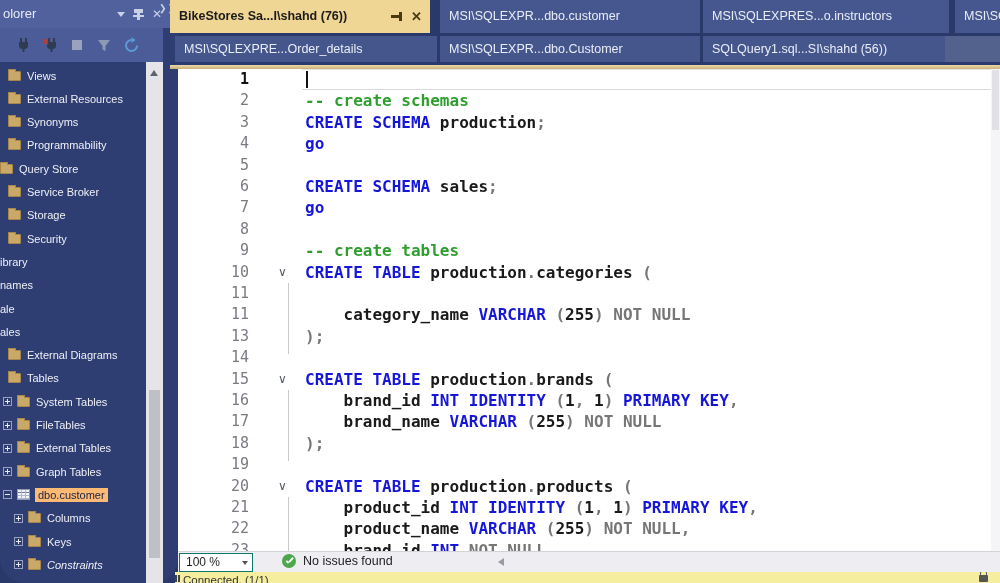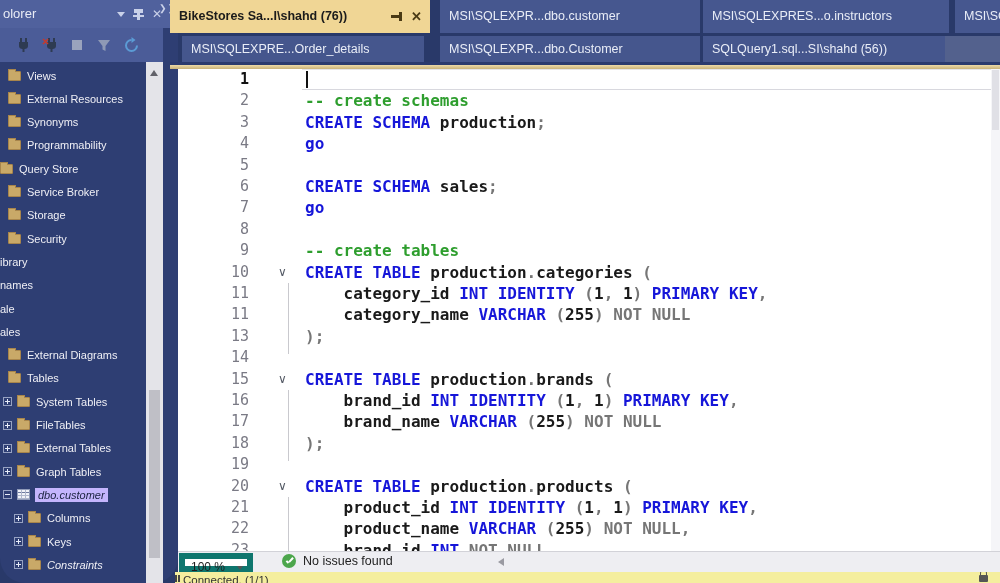--- a/index.html
+++ b/index.html
@@ -28,21 +28,21 @@
               color:#EFEFF5; font-size:11px; white-space:nowrap; cursor:default; }
   .expander { width:9px; height:9px; border:1px solid #97A2C2; margin-right:5px; position:relative; flex:none; }
   .expander::before { content:""; position:absolute; left:1px; top:3px; width:5px; height:1px; background:#E8ECF8; }
   .expander.plus::after { content:""; position:absolute; left:3px; top:1px; width:1px; height:5px; background:#E8ECF8; }
   .folder-ico { width:13px; height:10px; background:#C9A968; border:1px solid #A8854B; border-radius:1px;
                 margin-right:6px; position:relative; flex:none; }
   .folder-ico::before { content:""; position:absolute; left:-1px; top:-3px; width:6px; height:2px; background:#C9A968; border:1px solid #A8854B; border-bottom:none; }
   .table-ico { width:13px; height:11px; background:#F0F2F8; border:1px solid #8F9AB8; margin-right:5px; position:relative; flex:none; }
   .table-ico::before { content:""; position:absolute; left:0; top:2px; width:11px; height:1px; background:#6E7BA0; box-shadow:0 3px 0 #AEB6CC, 0 6px 0 #AEB6CC; }
   .table-ico::after { content:""; position:absolute; left:3px; top:0; width:1px; height:9px; background:#AEB6CC; box-shadow:4px 0 0 #AEB6CC; }
-  .sel-label { background:#c4b5fd; color:#1A2240; padding:1px 3px;font-style:italic; }
+  .sel-label { background:#fdba74; color:#1A2240; padding:1px 3px; }
 
   
   #oe-scrollbar { position:absolute; left:146px; top:62px; width:17px; height:521px; background:#E4E4E9; }
   #oe-scroll-up { position:absolute; left:4px; top:8px; width:0; height:0;
                   border-left:4.5px solid transparent; border-right:4.5px solid transparent; border-bottom:6px solid #62626A; }
   #oe-scroll-thumb { position:absolute; left:3px; top:328px; width:11px; height:168px; background:#BFBFC6; }
 
   
   .tab { position:absolute; overflow:hidden; white-space:nowrap; font-size:12.5px; cursor:default; }
   .tab.r1 { top:0; height:33px; line-height:33px; background:#46578F; color:#E9EDF7; padding-left:9px; }
@@ -69,21 +69,21 @@
                font-family:"DejaVu Sans Mono", monospace; font-size:16px; font-weight:bold; line-height:21.4px; }
   .tk-k { color:#1616D9; } .tk-c { color:#2E9E2E; } .tk-i { color:#1A1A1A; } .tk-g { color:#767676; }
   .indent-guide { position:absolute; left:110px; width:1px; background:#C9C9CE; }
   #cur-line-box { position:absolute; left:124px; top:0; width:698px; height:21.4px; border-top:1px solid #E4E4E8; border-bottom:1px solid #D8D8DE; }
   #caret { position:absolute; left:128px; top:2px; width:1.5px; height:17px; background:#111; }
   #ed-vscroll { position:absolute; right:0; top:0; width:9px; height:482px; background:#F5F5F8; }
   #ed-vscroll-thumb { position:absolute; right:1px; top:1px; width:7px; height:60px; background:#E0E0E6; }
 
   
   #zoom-bar { position:absolute; left:178px; top:551px; width:822px; height:21px; background:#EEEEF2; border-top:1px solid #D2D2D8; }
-  #zoom-box { position:absolute; left:1px; top:1px; width:74px; height:19px; background:#FFFFFF; border:6px solid #0f766e;
+  #zoom-box { position:absolute; left:1px; top:1px; width:74px; height:19px; background:#FFFFFF; border:1px solid #0f766e;
               font-size:12px; color:#1E1E1E; line-height:17px; padding-left:6px; }
   #zoom-box .dd { position:absolute; right:4px; top:7px; width:0; height:0;
                   border-left:3.5px solid transparent; border-right:3.5px solid transparent; border-top:4px solid #555; }
   #health { position:absolute; left:104px; top:2px; display:flex; align-items:center; gap:7px; }
   #health-ico { width:14px; height:14px; border-radius:50%; background:#4CA64C; position:relative; }
   #health-ico::before { content:""; position:absolute; left:3.5px; top:6.5px; width:3px; height:1.8px; background:#fff; transform:rotate(45deg); }
   #health-ico::after { content:""; position:absolute; left:5.5px; top:5px; width:6px; height:1.8px; background:#fff; transform:rotate(-48deg); }
   #health-text { font-size:12.5px; color:#222; }
   #hscroll-left { position:absolute; left:320px; top:6px; width:0; height:0;
                   border-top:4.5px solid transparent; border-bottom:4.5px solid transparent; border-right:6px solid #9A9AA2; }
@@ -247,21 +247,21 @@
 <div id="tabs-row1">
     <div class="tab r1 active" style="left: 170px; width: 260px;"><span>BikeStores Sa...I\shahd (76))</span><span class="tab-icons">
         <span class="tab-pin"></span>
         <span class="tab-x">✕</span>
       </span></div>
     <div class="tab r1" style="left: 440px; width: 260px;"><span>MSI\SQLEXPR...dbo.customer</span></div>
     <div class="tab r1" style="left: 703px; width: 246px;"><span>MSI\SQLEXPRES...o.instructors</span></div>
     <div class="tab r1" style="left: 955px; width: 60px;"><span>MSI\SQ</span></div>
   </div>
 <div id="tabs-row2">
-    <div class="tab r2" style="left: 182px; width: 242px;"><span>MSI\SQLEXPRE...Order_details</span></div>
+    <div class="tab r2" style="left: 175px; width: 262px;"><span>MSI\SQLEXPRE...Order_details</span></div>
     <div class="tab r2" style="left: 440px; width: 260px;"><span>MSI\SQLEXPR...dbo.Customer</span></div>
     <div class="tab r2" style="left: 703px; width: 242px;"><span>SQLQuery1.sql...SI\shahd (56))</span></div>
   </div>
 <div id="tabs-row2-empty"></div>
 <div id="editor-top-strip"></div>
 <div id="editor-tan-strip"></div>
 
 <div id="editor">
   <div id="cur-line-box"></div>
   <div id="code-rows">
@@ -301,21 +301,20 @@
         <span class="lnum">9</span>
         <span class="code-text"><span class="tk-c">-- create tables</span></span>
       </div>
       <div class="code-row" style="top: 192.6px;">
         <span class="lnum">10</span>
         <span class="fold-chev">∨</span>
         <span class="code-text"><span class="tk-k">CREATE TABLE</span><span class="tk-i"> production</span><span class="tk-g">.</span><span class="tk-i">categories</span><span class="tk-g"> (</span></span>
       </div>
       <div class="code-row" style="top: 214px;">
         <span class="lnum">11</span>
-        <span class="code-text"><span class="tk-i">    category_id</span><span class="tk-k"> INT IDENTITY</span><span class="tk-g"> (</span><span class="tk-i">1</span><span class="tk-g">, </span><span class="tk-i">1</span><span class="tk-g">)</span><span class="tk-k"> PRIMARY KEY</span><span class="tk-g">,</span></span>
       </div>
       <div class="code-row" style="top: 235.4px;">
         <span class="lnum">11</span>
         <span class="code-text"><span class="tk-i">    category_name</span><span class="tk-k"> VARCHAR</span><span class="tk-g"> (</span><span class="tk-i">255</span><span class="tk-g">)</span><span class="tk-g"> NOT NULL</span></span>
       </div>
       <div class="code-row" style="top: 256.8px;">
         <span class="lnum">13</span>
         <span class="code-text"><span class="tk-g">);</span></span>
       </div>
       <div class="code-row" style="top: 278.2px;">

